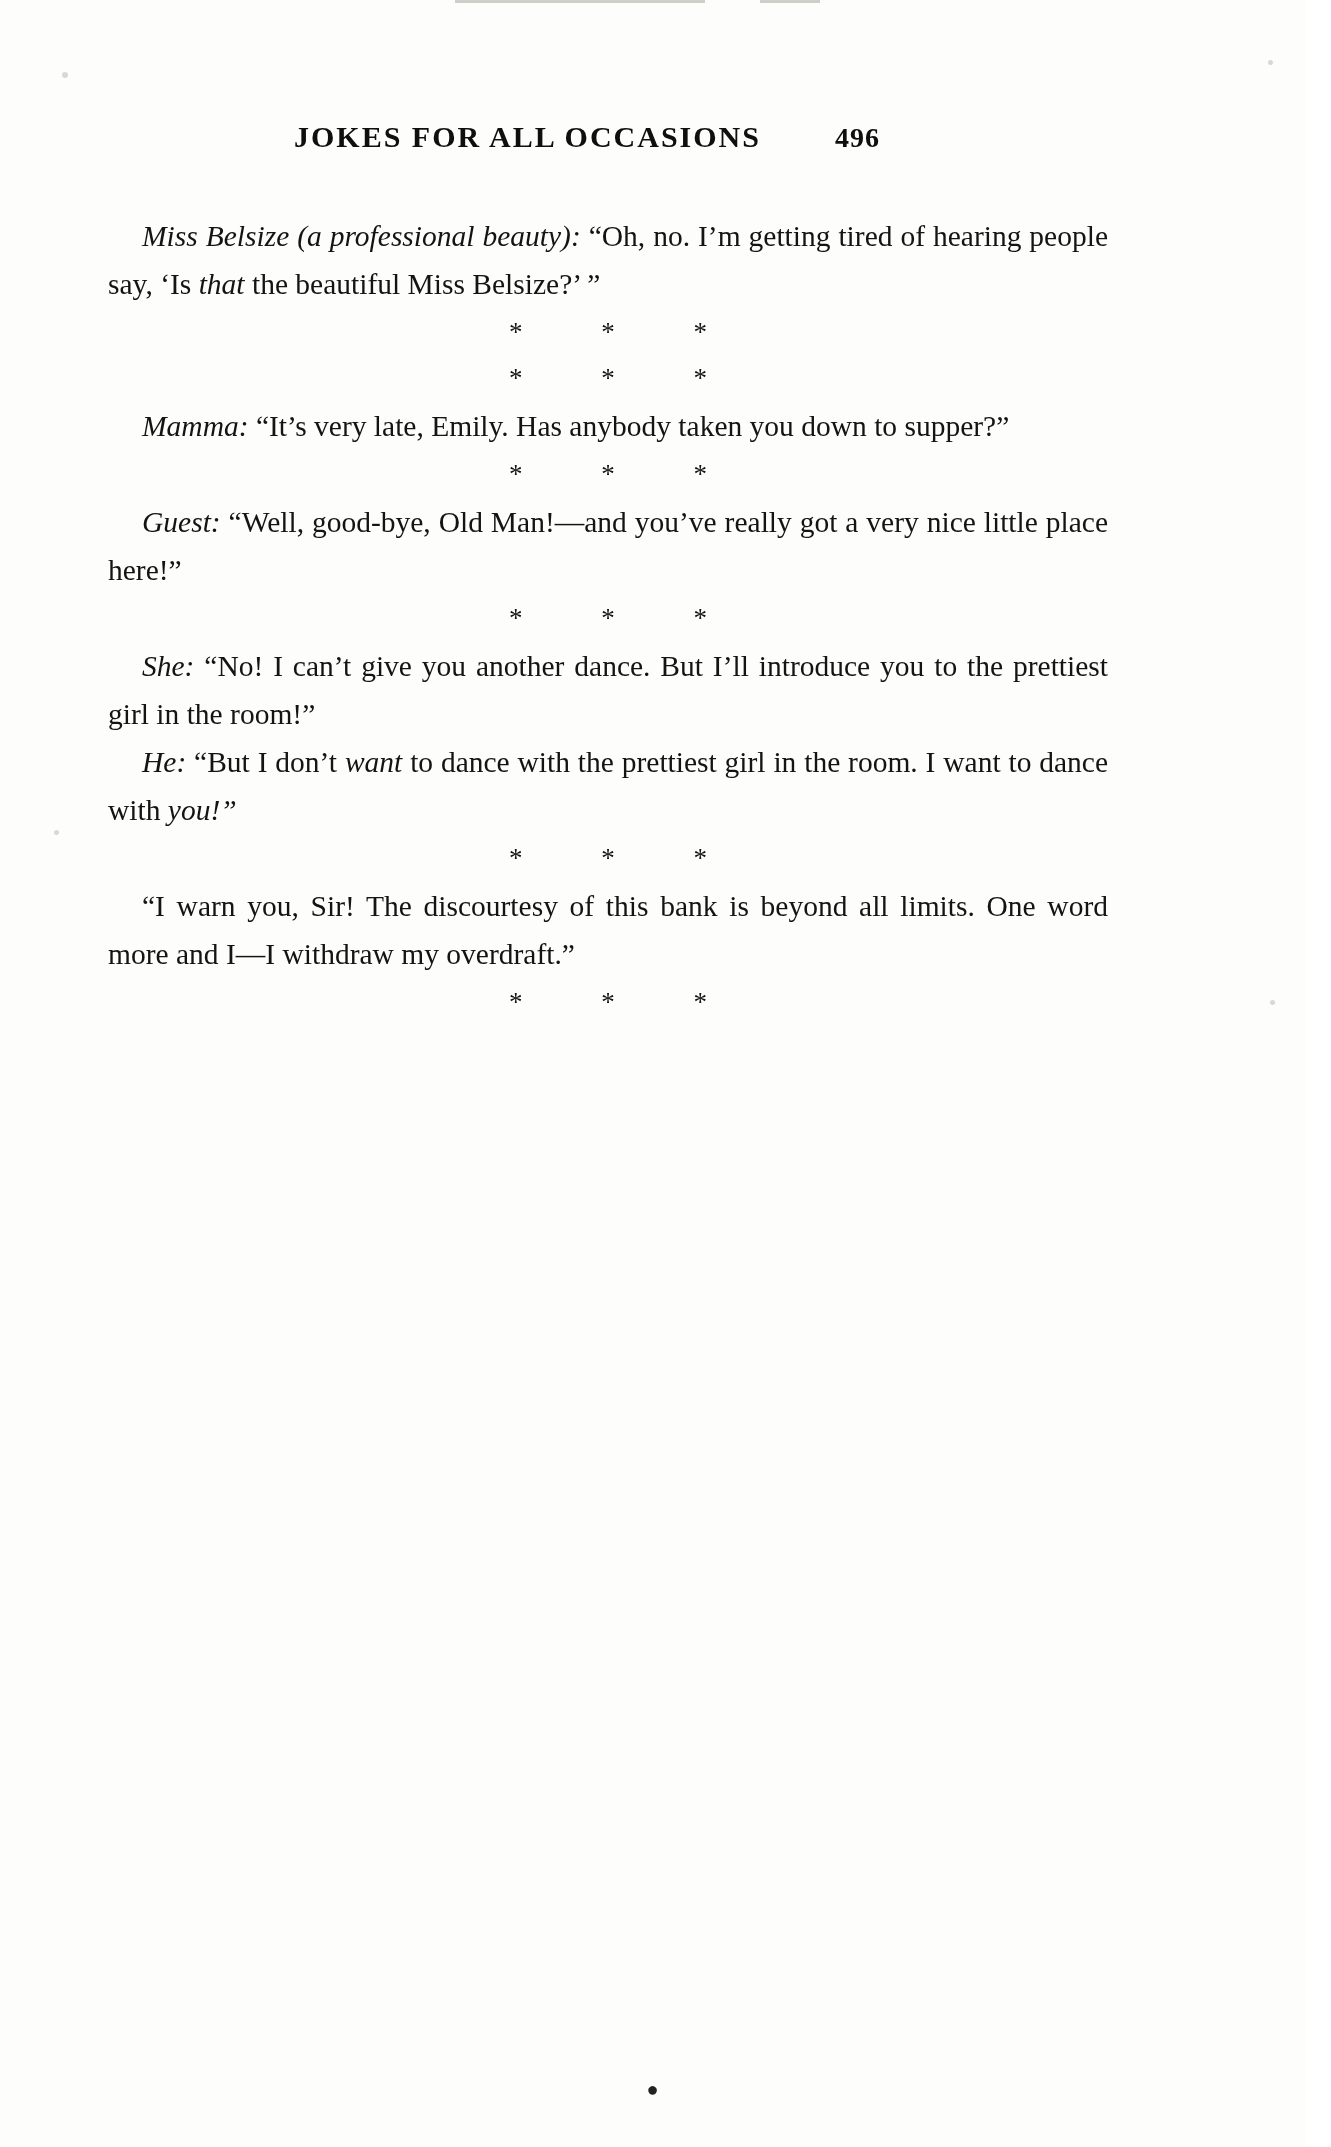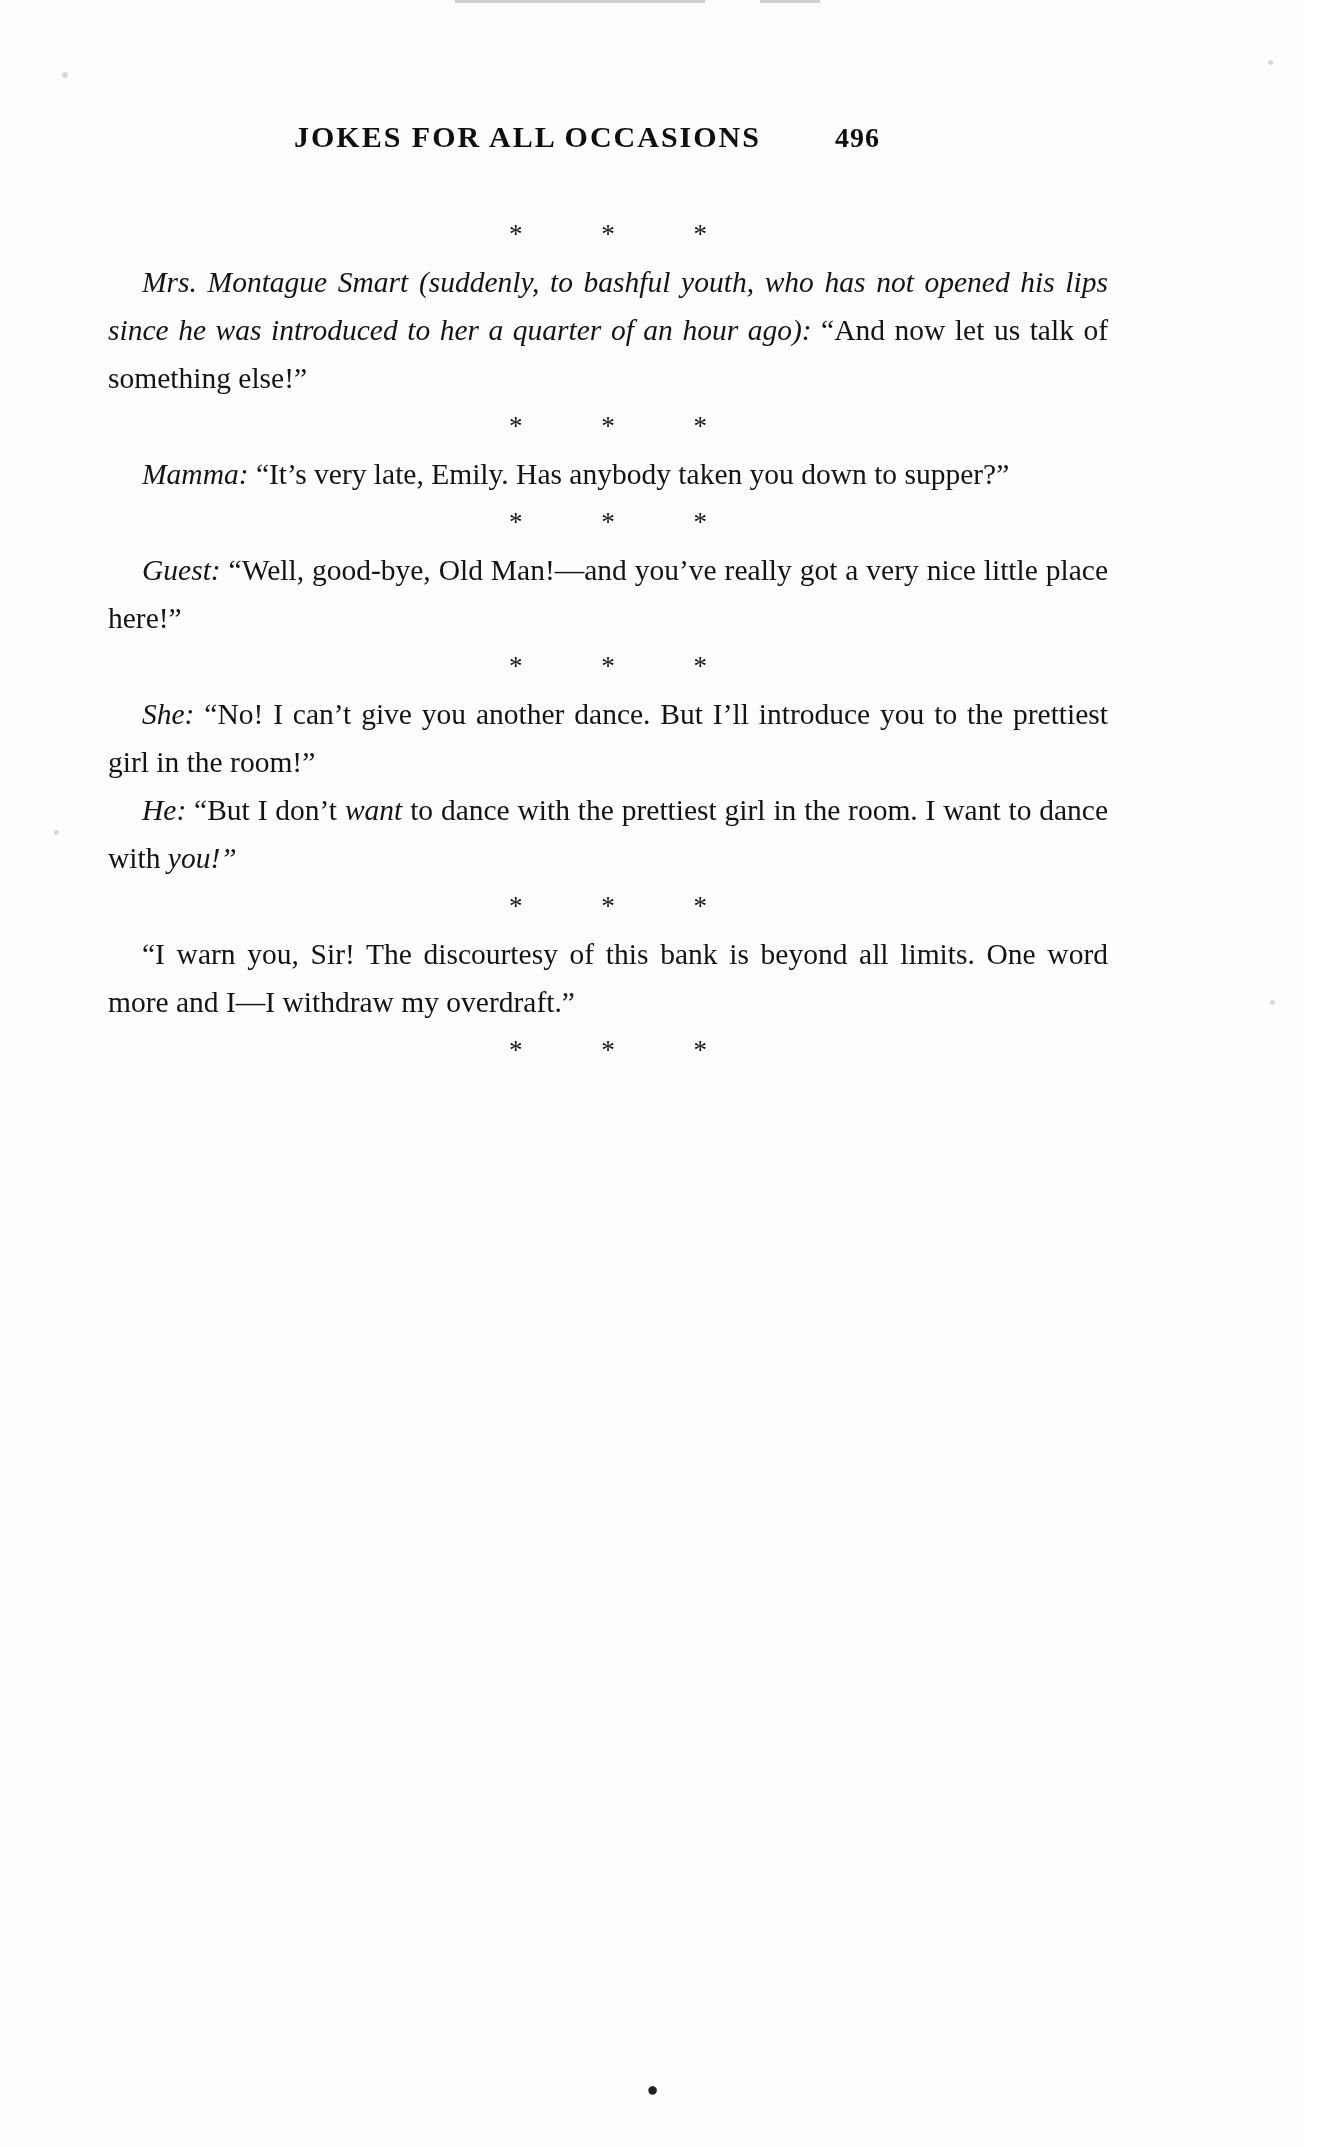--- a/index.html
+++ b/index.html
@@ -111,24 +111,24 @@
   <div class="speck" style="left:54px;top:830px;width:5px;height:5px;"></div>
 
   <div class="content">
 
     <div class="running-head">
       <div class="title">JOKES FOR ALL OCCASIONS</div>
       <div class="folio">496</div>
     </div>
 
     <div id="jokes-list">
+        <div class="block">
+          <p class="para"><span class="ital">Miss Belsize (a professional beauty):</span><span class=""> “Oh, no. I’m getting tired of hearing people say, ‘Is </span><span class="ital">that</span><span class=""> the beautiful Miss Belsize?’ ”</span></p>
+        </div>
         <div class="stars">*  *  *</div>
-        <div class="block">
-          <p class="para"><span class="ital">Mrs. Montague Smart (suddenly, to bashful youth, who has not opened his lips since he was introduced to her a quarter of an hour ago):</span><span class=""> “And now let us talk of something else!”</span></p>
-        </div>
         <div class="stars">*  *  *</div>
         <div class="block">
           <p class="para"><span class="ital">Mamma:</span><span class=""> “It’s very late, Emily. Has anybody taken you down to supper?”</span></p>
         </div>
         <div class="stars">*  *  *</div>
         <div class="block">
           <p class="para"><span class="ital">Guest:</span><span class=""> “Well, good-bye, Old Man!—and you’ve really got a very nice little place here!”</span></p>
         </div>
         <div class="stars">*  *  *</div>
         <div class="block">

